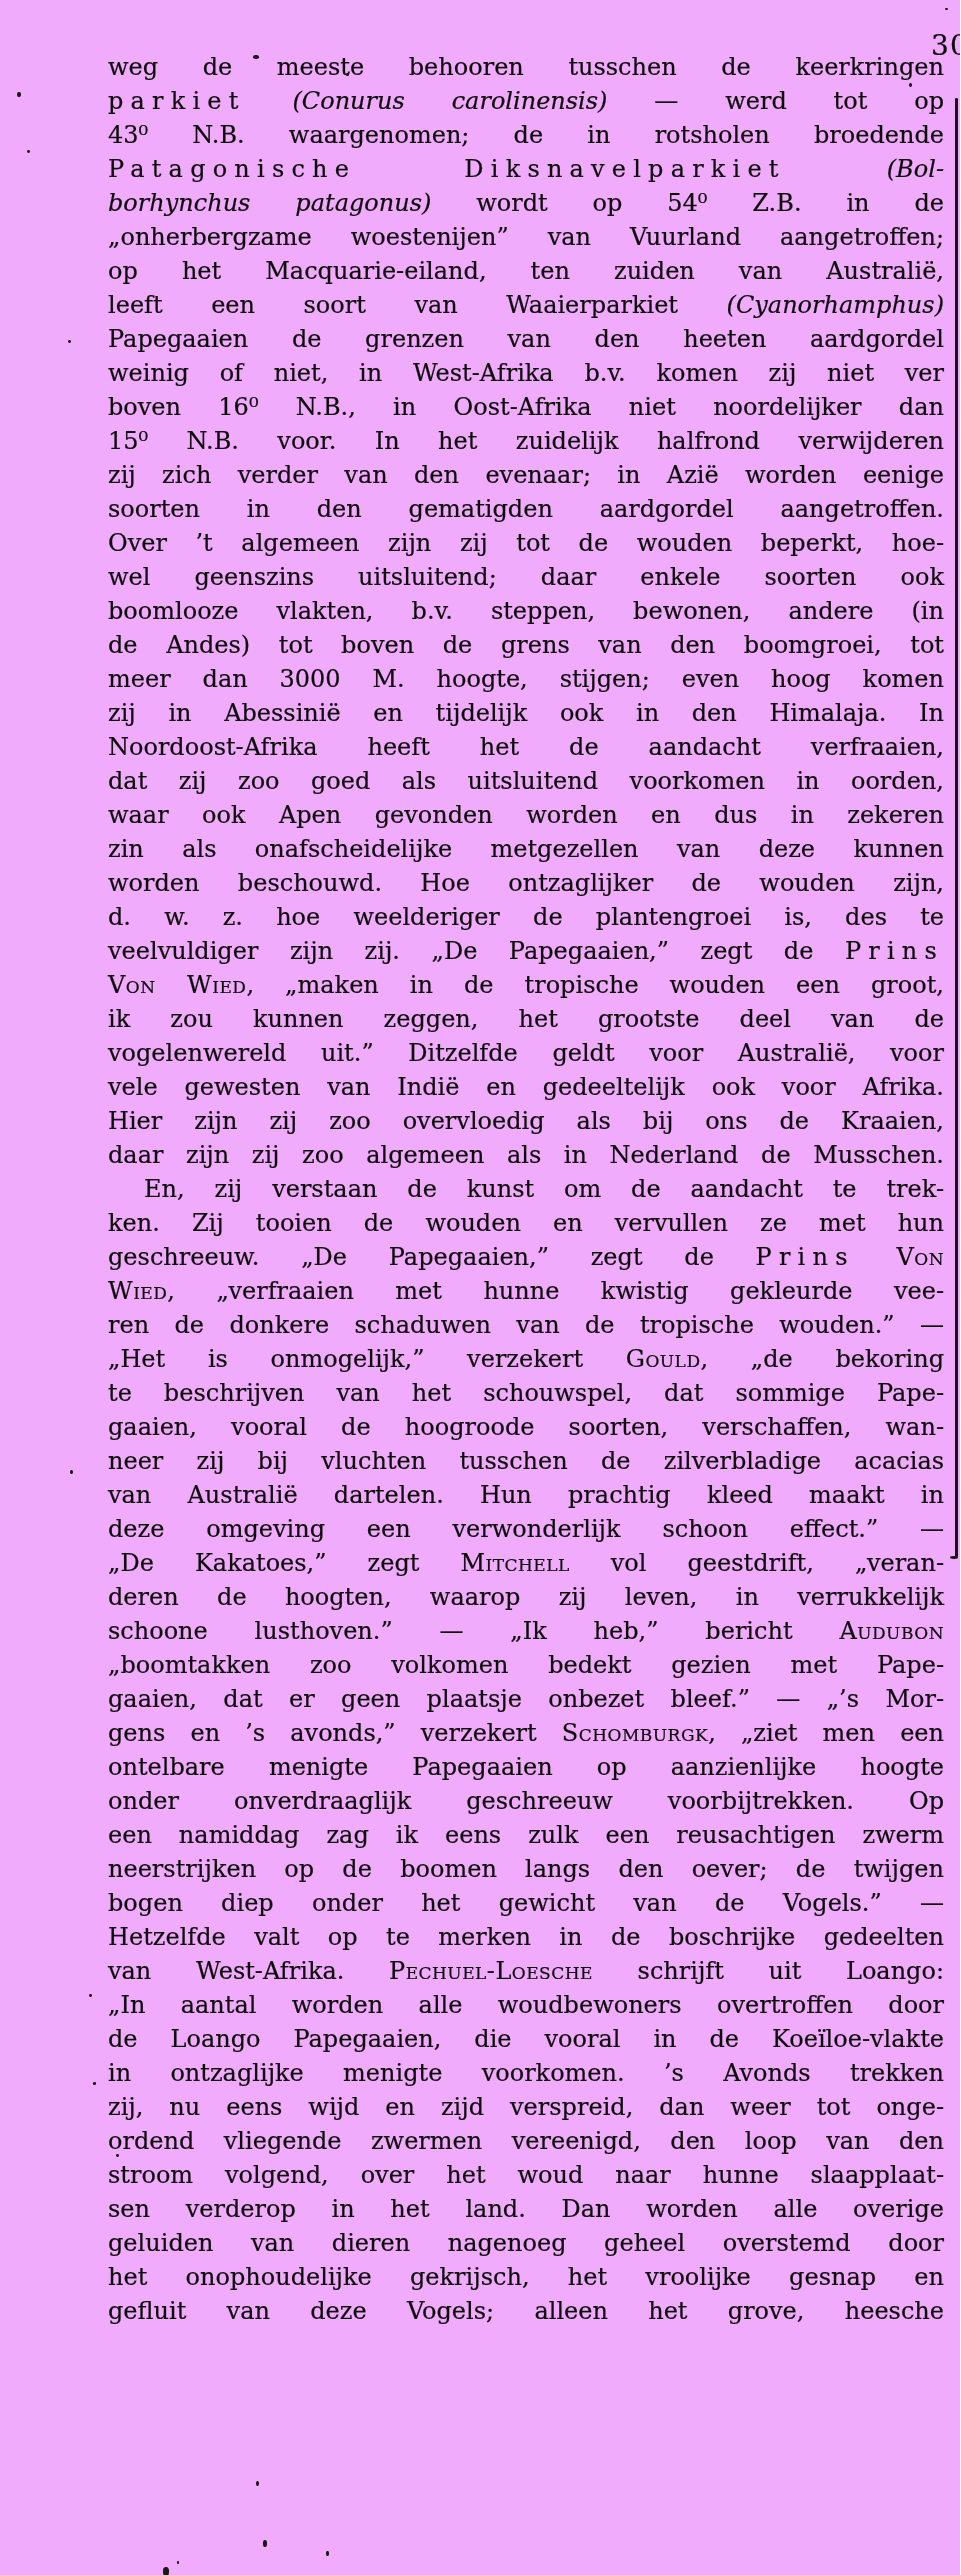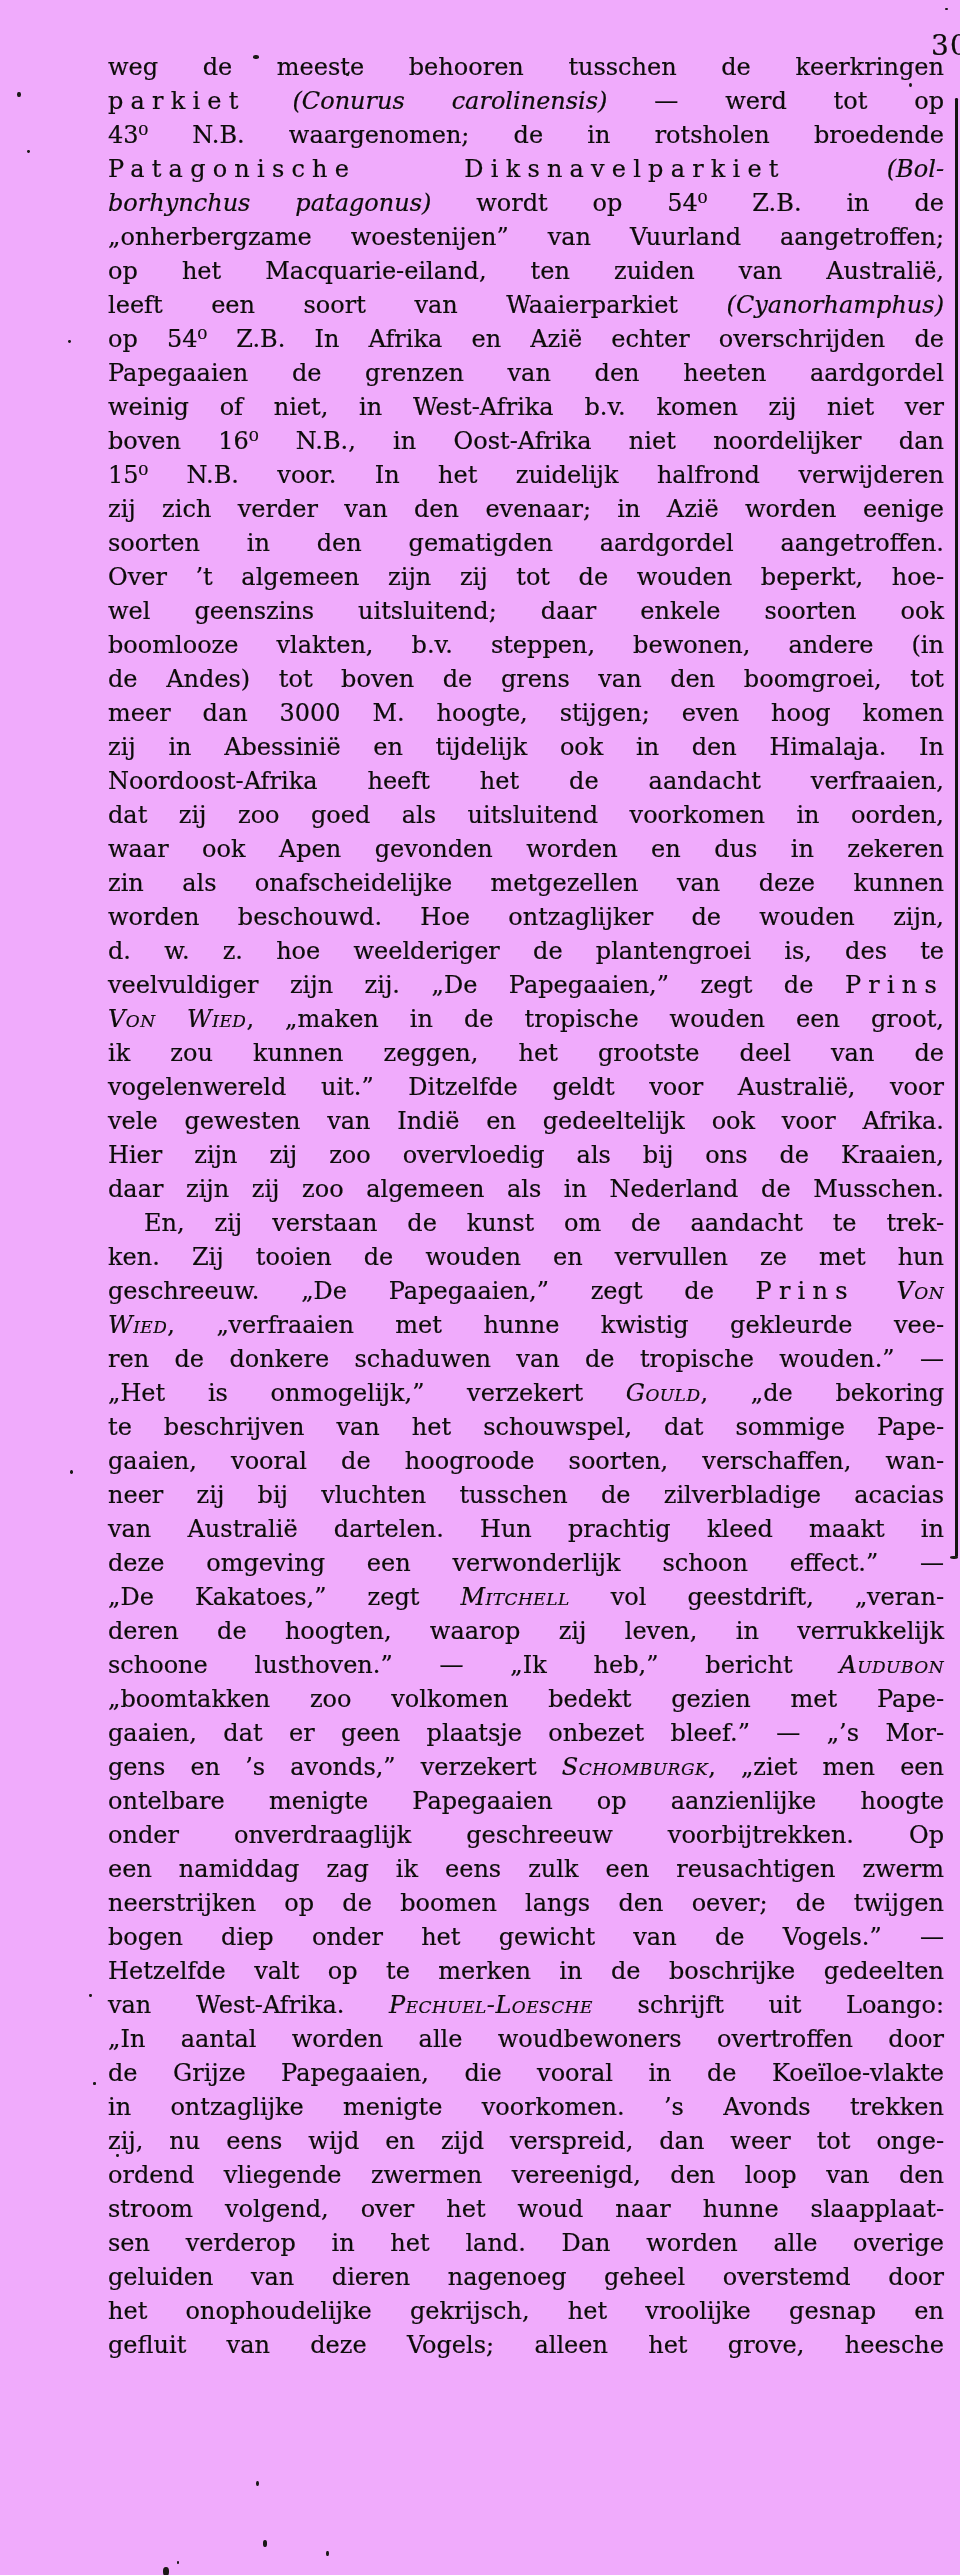--- a/index.html
+++ b/index.html
@@ -30,21 +30,21 @@
     font-size:24px;
     text-align:justify;
     text-align-last:justify;
     text-justify:inter-word;
     white-space:normal;
     -webkit-text-stroke:0.2px;
   }
   .line span{display:inline;}
   .it{font-style:italic;}
   .spaced{letter-spacing:0.30em;}
-  .smallcaps{font-variant:small-caps;letter-spacing:0.02em;font-style:italic;}
+  .smallcaps{font-variant:small-caps;letter-spacing:0.02em;}
   .fold-line{
     position:absolute;
     background:#141210;
     border-radius:1.2px;
   }
   .speck{
     position:absolute;
     background:#1b1916;
     border-radius:45%;
   }
@@ -59,21 +59,20 @@
 
   <div class="textblock">
       <div class="line"><span>weg de meeste behooren tusschen de keerkringen</span></div>
       <div class="line"><span class="spaced">parkiet</span><span> </span><span class="it">(Conurus carolinensis)</span><span> — werd tot op</span></div>
       <div class="line"><span>43⁰ N.B. waargenomen; de in rotsholen broedende</span></div>
       <div class="line"><span class="spaced">Patagonische Diksnavelparkiet</span><span> </span><span class="it">(Bol-</span></div>
       <div class="line"><span class="it">borhynchus patagonus)</span><span> wordt op 54⁰ Z.B. in de</span></div>
       <div class="line"><span>„onherbergzame woestenijen” van Vuurland aangetroffen;</span></div>
       <div class="line"><span>op het Macquarie-eiland, ten zuiden van Australië,</span></div>
       <div class="line"><span>leeft een soort van Waaierparkiet </span><span class="it">(Cyanorhamphus)</span></div>
-      <div class="line"><span>op 54⁰ Z.B. In Afrika en Azië echter overschrijden de</span></div>
       <div class="line"><span>Papegaaien de grenzen van den heeten aardgordel</span></div>
       <div class="line"><span>weinig of niet, in West-Afrika b.v. komen zij niet ver</span></div>
       <div class="line"><span>boven 16⁰ N.B., in Oost-Afrika niet noordelijker dan</span></div>
       <div class="line"><span>15⁰ N.B. voor. In het zuidelijk halfrond verwijderen</span></div>
       <div class="line"><span>zij zich verder van den evenaar; in Azië worden eenige</span></div>
       <div class="line"><span>soorten in den gematigden aardgordel aangetroffen.</span></div>
       <div class="line"><span>Over ’t algemeen zijn zij tot de wouden beperkt, hoe-</span></div>
       <div class="line"><span>wel geenszins uitsluitend; daar enkele soorten ook</span></div>
       <div class="line"><span>boomlooze vlakten, b.v. steppen, bewonen, andere (in</span></div>
       <div class="line"><span>de Andes) tot boven de grens van den boomgroei, tot</span></div>
@@ -110,21 +109,21 @@
       <div class="line"><span>gaaien, dat er geen plaatsje onbezet bleef.” — „’s Mor-</span></div>
       <div class="line"><span>gens en ’s avonds,” verzekert </span><span class="smallcaps">Schomburgk</span><span>, „ziet men een</span></div>
       <div class="line"><span>ontelbare menigte Papegaaien op aanzienlijke hoogte</span></div>
       <div class="line"><span>onder onverdraaglijk geschreeuw voorbijtrekken. Op</span></div>
       <div class="line"><span>een namiddag zag ik eens zulk een reusachtigen zwerm</span></div>
       <div class="line"><span>neerstrijken op de boomen langs den oever; de twijgen</span></div>
       <div class="line"><span>bogen diep onder het gewicht van de Vogels.” —</span></div>
       <div class="line"><span>Hetzelfde valt op te merken in de boschrijke gedeelten</span></div>
       <div class="line"><span>van West-Afrika. </span><span class="smallcaps">Pechuel-Loesche</span><span> schrijft uit Loango:</span></div>
       <div class="line"><span>„In aantal worden alle woudbewoners overtroffen door</span></div>
-      <div class="line"><span>de Grijze Papegaaien, die vooral in de Koeïloe-vlakte</span></div>
+      <div class="line"><span>de Loango Papegaaien, die vooral in de Koeïloe-vlakte</span></div>
       <div class="line"><span>in ontzaglijke menigte voorkomen. ’s Avonds trekken</span></div>
       <div class="line"><span>zij, nu eens wijd en zijd verspreid, dan weer tot onge-</span></div>
       <div class="line"><span>ordend vliegende zwermen vereenigd, den loop van den</span></div>
       <div class="line"><span>stroom volgend, over het woud naar hunne slaapplaat-</span></div>
       <div class="line"><span>sen verderop in het land. Dan worden alle overige</span></div>
       <div class="line"><span>geluiden van dieren nagenoeg geheel overstemd door</span></div>
       <div class="line"><span>het onophoudelijke gekrijsch, het vroolijke gesnap en</span></div>
       <div class="line"><span>gefluit van deze Vogels; alleen het grove, heesche</span></div>
     </div>
 <div class="speck" style="left: 17px; top: 92px; width: 3.7px; height: 5px;"></div>

